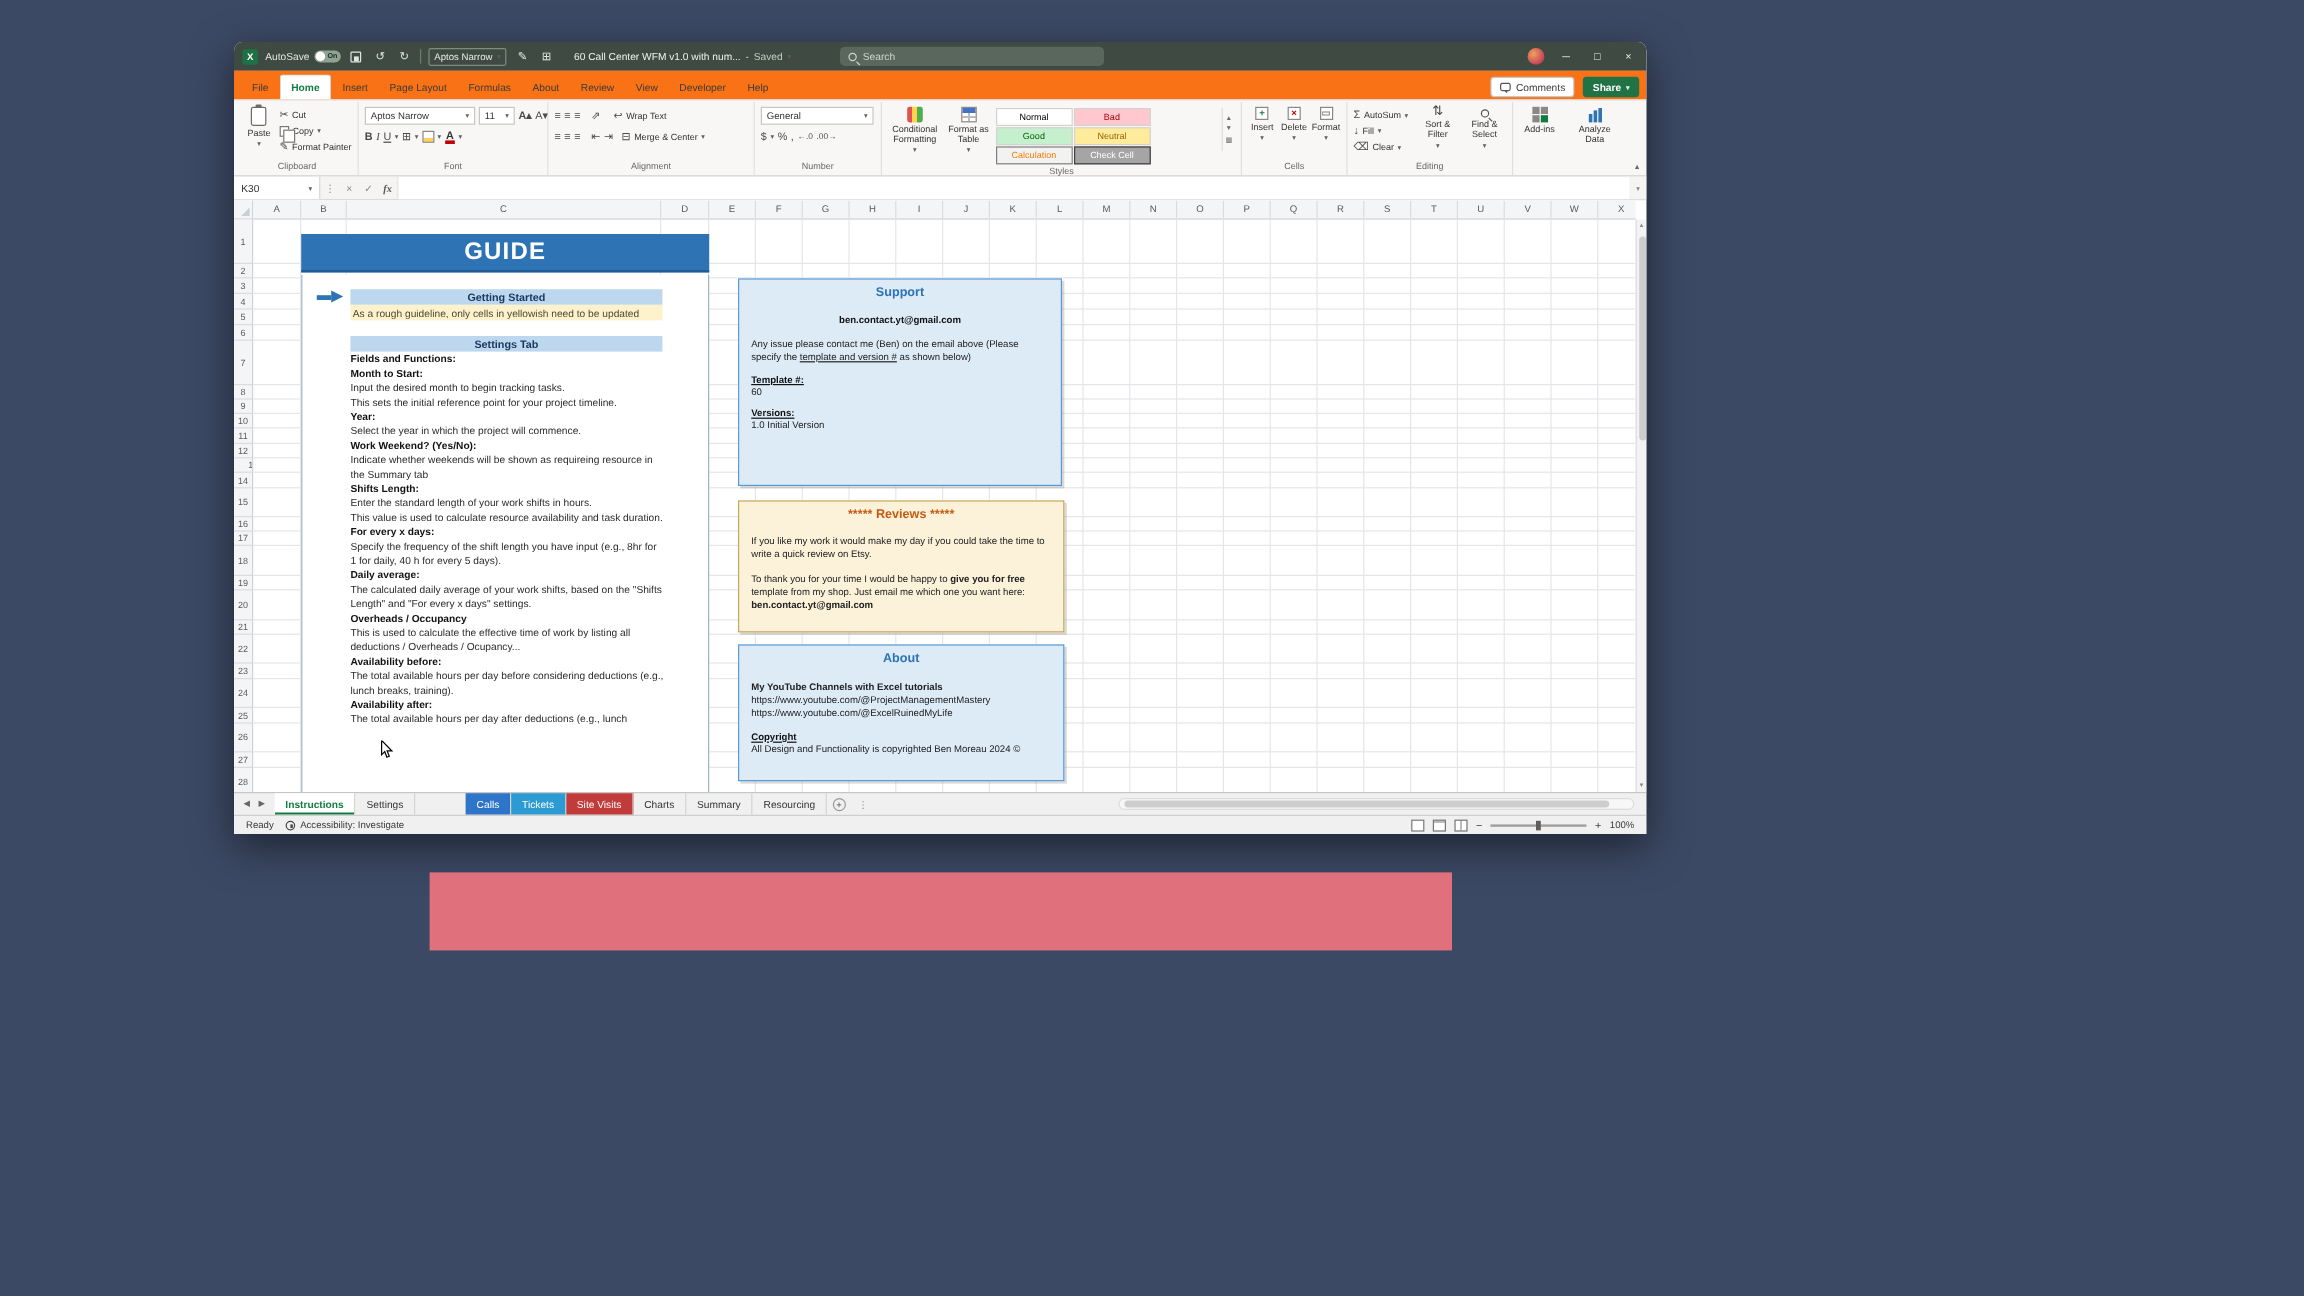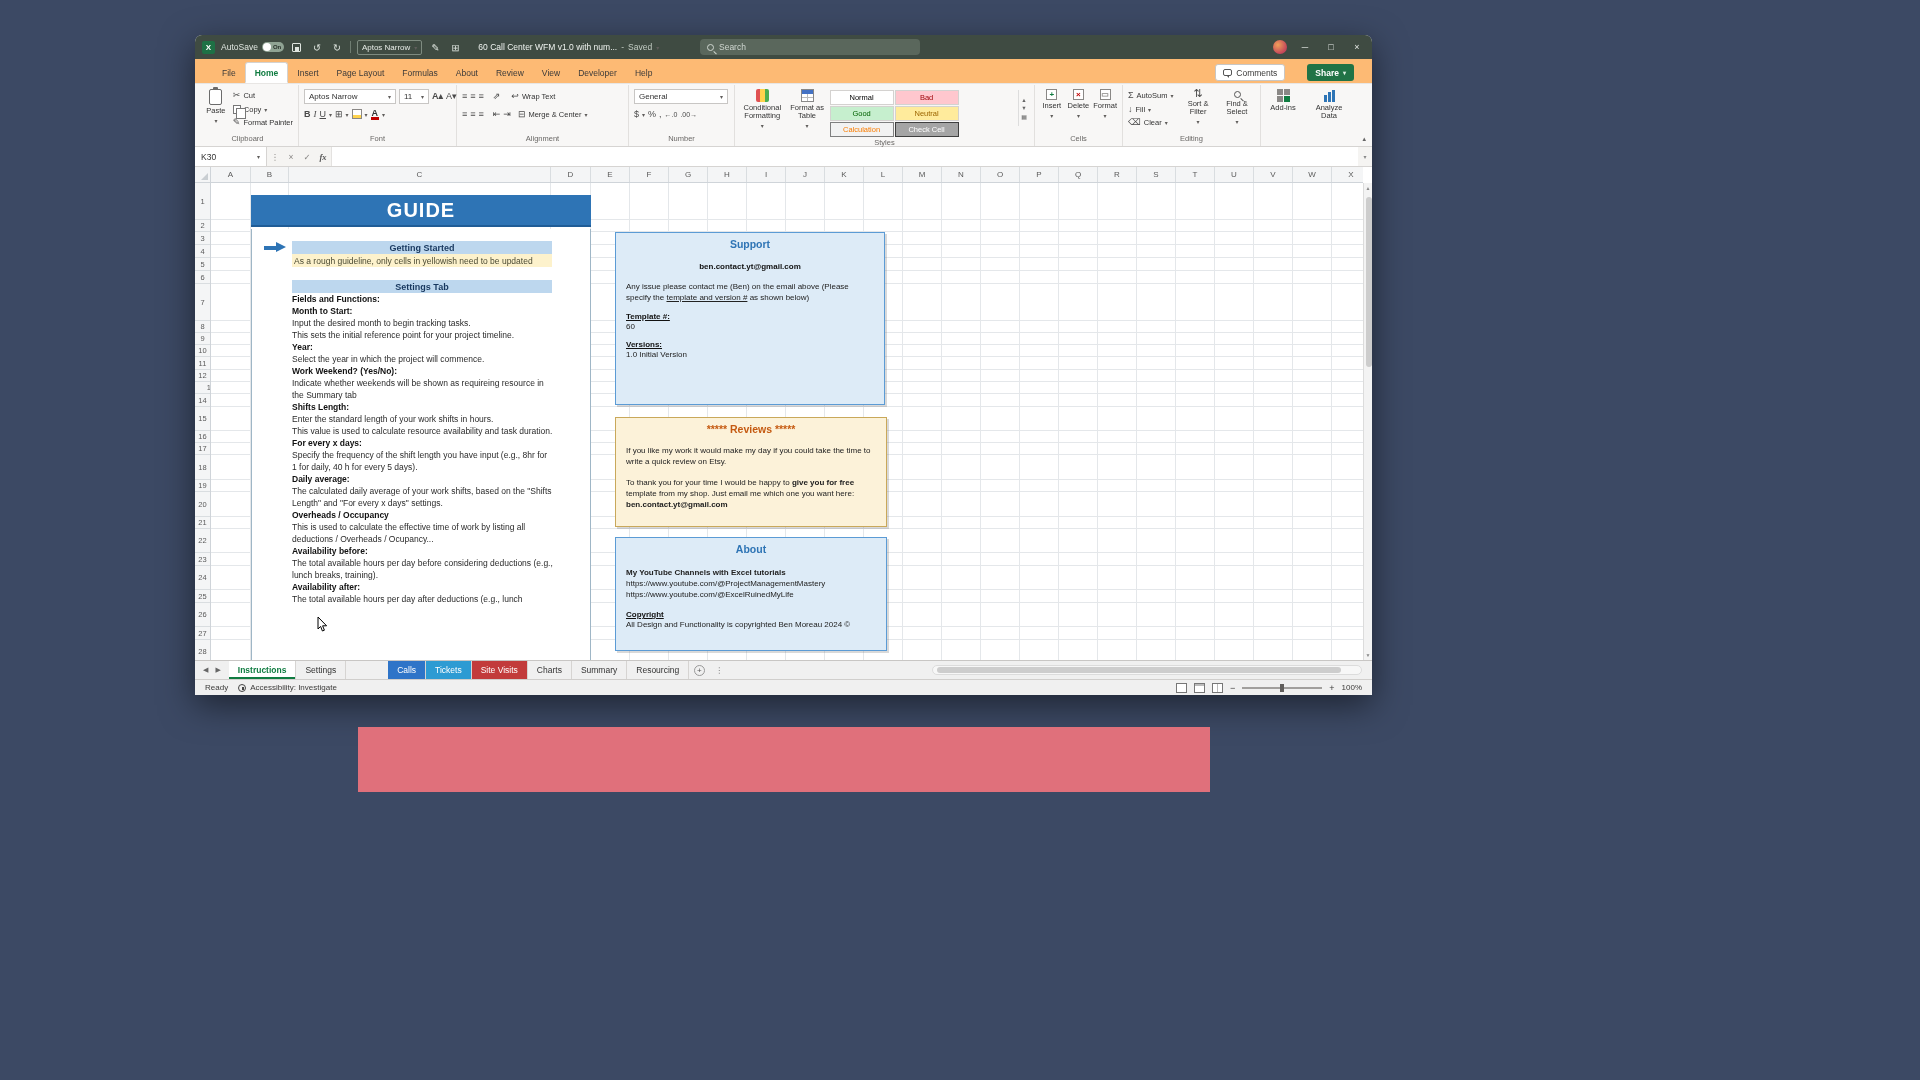--- a/index.html
+++ b/index.html
@@ -31,24 +31,24 @@
     display:flex;align-items:center;gap:5px;padding:0 7px}
   .mag{width:7px;height:7px;border:1.3px solid #cfd6d0;border-radius:50%;position:relative;flex:0 0 auto}
   .mag::after{content:"";position:absolute;left:6px;top:6px;width:4px;height:1.3px;background:#cfd6d0;transform:rotate(45deg);transform-origin:0 0}
   .search input{background:transparent;border:0;outline:0;color:#e8ece8;font-size:8.5px;width:100%;font-family:"Liberation Sans",sans-serif}
   .search input::placeholder{color:#cfd6d0}
   .tb-right{margin-left:auto;display:flex;align-items:center;gap:10px}
   .avatar{width:14px;height:14px;border-radius:50%;background:radial-gradient(circle at 35% 35%,#f0a05a,#c4455a 70%)}
   .winbtn{width:16px;height:16px;display:flex;align-items:center;justify-content:center;font-size:9px;color:#e4e8e4}
 
   
-  .ribbon-tabs{height:24px;display:flex;align-items:flex-end;padding:0 18px;background:#fdba74;position:relative;flex:0 0 auto}
+  .ribbon-tabs{height:24px;display:flex;align-items:flex-end;padding:0 6px;background:#f97316;position:relative;flex:0 0 auto}
   .rtab{height:21px;display:flex;align-items:center;padding:0 9px;font-size:8.5px;color:#3b3a39;border-radius:3px 3px 0 0}
   .rtab.active{background:#fff;border:1px solid #d4d2d0;border-bottom-color:#fff;color:#107c41;font-weight:bold}
-  .rt-right{margin-left:auto;display:flex;align-items:center;gap:22px;padding-bottom:2px}
+  .rt-right{margin-left:auto;display:flex;align-items:center;gap:7px;padding-bottom:2px}
   .comments-btn{display:flex;align-items:center;gap:4px;font-size:8.5px;color:#3b3a39;border:1px solid #c8c6c4;
     border-radius:3px;height:17px;padding:0 7px;background:#fff}
   .bubble{width:9px;height:7px;border:1px solid #555;border-radius:2px;position:relative}
   .bubble::after{content:"";position:absolute;left:2px;bottom:-3px;border-left:3px solid transparent;border-right:0 solid transparent;border-top:3px solid #555}
   .share-btn{display:flex;align-items:center;gap:4px;font-size:8.5px;color:#fff;background:var(--accent-green,#217346);
     border-radius:3px;height:17px;padding:0 8px;font-weight:bold}
 
   
   .ribbon-body{height:64px;background:#f8f7f6;border-top:1px solid #e8e6e4;border-bottom:1px solid #d6d4d2;
     display:flex;align-items:stretch;padding:1px 2px 0;position:relative;flex:0 0 auto}

